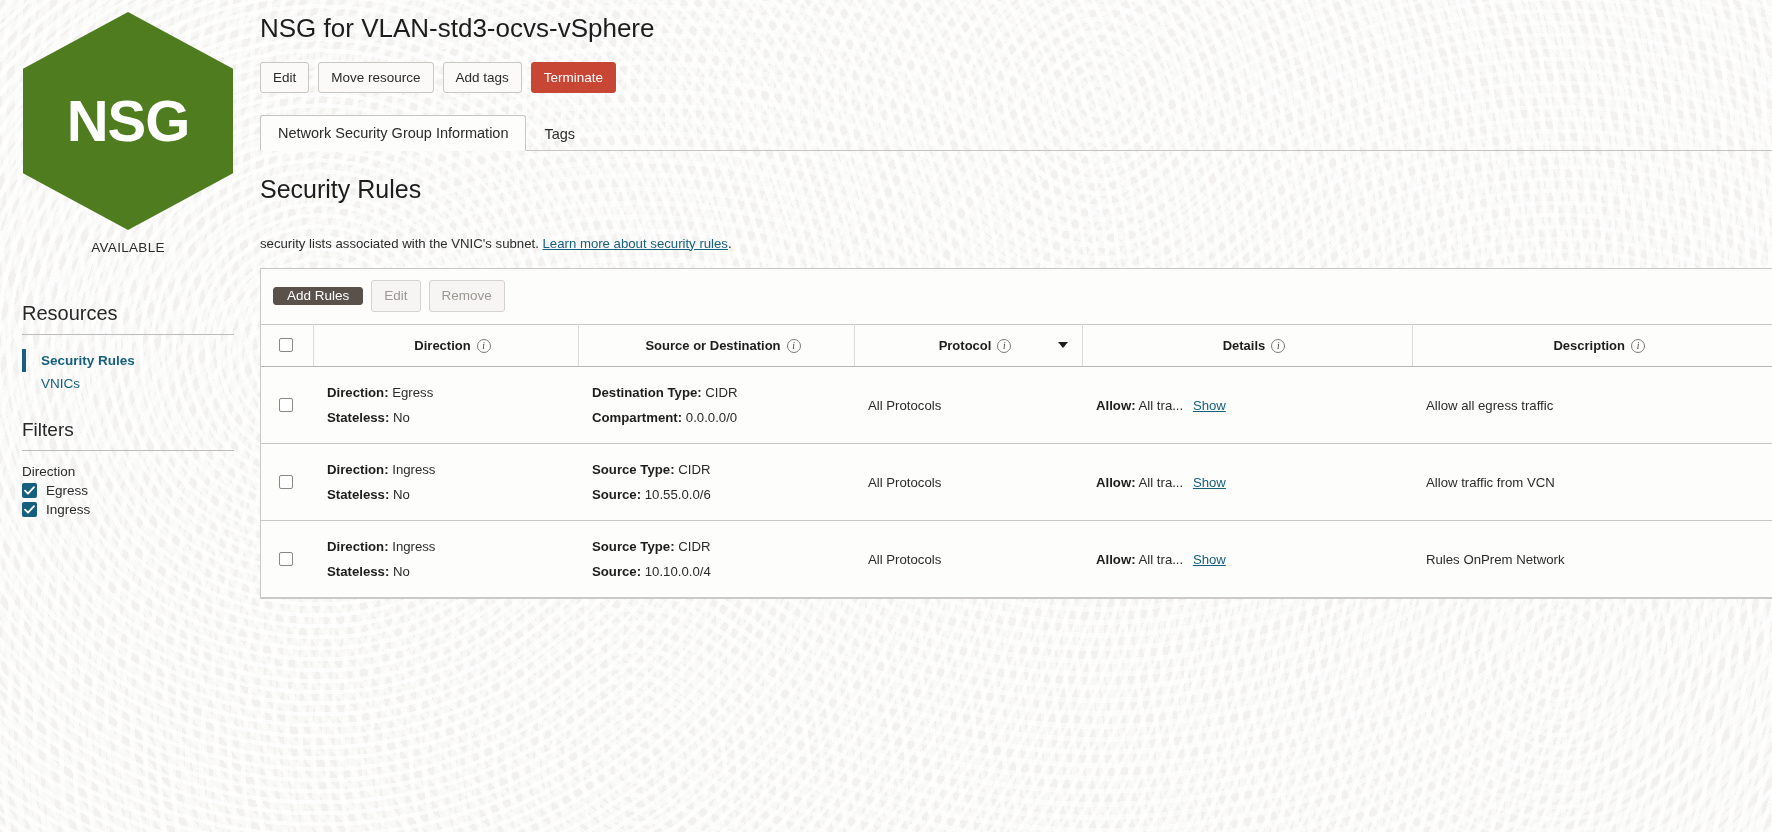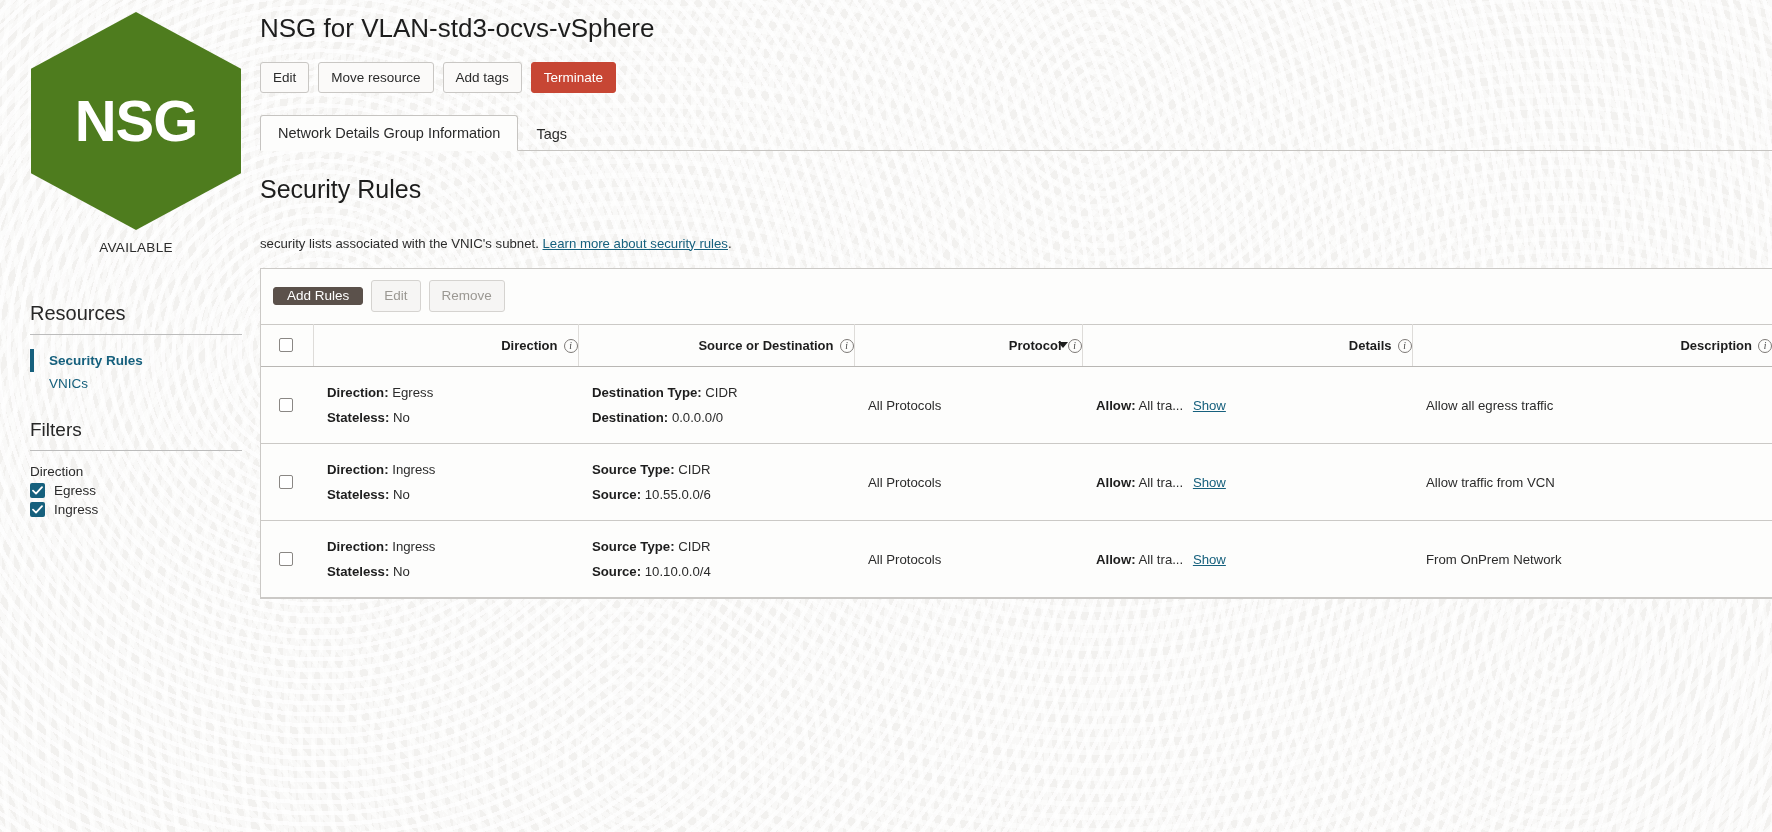--- a/index.html
+++ b/index.html
@@ -20,21 +20,21 @@
     background-image:
       repeating-radial-gradient(circle at 18% 42%, rgba(255,255,255,0.75) 0px, rgba(255,255,255,0.75) 4px, rgba(0,0,0,0) 4px, rgba(0,0,0,0) 11px),
       repeating-radial-gradient(circle at 62% 12%, rgba(255,255,255,0.55) 0px, rgba(255,255,255,0.55) 5px, rgba(0,0,0,0) 5px, rgba(0,0,0,0) 13px),
       repeating-radial-gradient(circle at 88% 78%, rgba(255,255,255,0.5) 0px, rgba(255,255,255,0.5) 4px, rgba(0,0,0,0) 4px, rgba(0,0,0,0) 12px),
       repeating-radial-gradient(circle at 36% 92%, rgba(255,255,255,0.5) 0px, rgba(255,255,255,0.5) 5px, rgba(0,0,0,0) 5px, rgba(0,0,0,0) 14px);
     overflow: hidden;
   }
 
   
   #sidebar {
-    position: absolute; left: 12px; top: 0;
+    position: absolute; left: 4px; top: 0;
     width: 248px; height: 832px;
     padding: 0 14px;
   }
   .hexwrap {
     width: 210px; height: 218px;
     margin: 12px auto 0 auto;
     position: relative;
   }
   .hexagon {
     width: 210px; height: 218px;
@@ -240,21 +240,21 @@
     border-color: #d5d3d0;
     cursor: default;
   }
 
   table.rules {
     width: 100%;
     border-collapse: collapse;
     table-layout: fixed;
   }
   table.rules th {
-    text-align: right;
+    text-align: center;
     font-size: 13px;
     font-weight: bold;
     color: #1d1d1d;
     padding: 13px 0 13px 14px;
     border-top: 1px solid #cbc9c6;
     border-bottom: 1px solid #b9b7b4;
     border-right: 1px solid #dedcd9;
     vertical-align: middle;
     background: #fdfdfc;
     position: relative;
@@ -363,21 +363,21 @@
     <h1 id="page-title">NSG for VLAN-std3-ocvs-vSphere</h1>
 
     <div class="action-bar">
       <button class="btn">Edit</button>
       <button class="btn">Move resource</button>
       <button class="btn">Add tags</button>
       <button class="btn danger">Terminate</button>
     </div>
 
     <div class="tabs">
-      <div class="tab active">Network Details Group Information</div>
+      <div class="tab active">Network Security Group Information</div>
       <div class="tab">Tags</div>
     </div>
 
 
     <h2 class="sect-title">Security Rules</h2>
 
     <div class="sect-desc">
       <br>
       <span>security lists associated with the VNIC's subnet. </span><a>Learn more about security rules</a><span>.</span>
     </div>
@@ -437,21 +437,21 @@
                 <b>Stateless:</b>
                 <span>No</span>
               </div>
             </td>
             <td>
               <div class="cell-line">
                 <b>Destination Type:</b>
                 <span>CIDR</span>
               </div>
               <div class="cell-line">
-                <b>Destination:</b>
+                <b>Compartment:</b>
                 <span>0.0.0.0/0</span>
               </div>
             </td>
             <td>All Protocols</td>
             <td>
               <b>Allow:</b>
               <span>All tra...</span>
               <span class="linklike">Show</span>
             </td>
             <td>Allow all egress traffic</td>
@@ -513,20 +513,20 @@
                 <b>Source:</b>
                 <span>10.10.0.0/4</span>
               </div>
             </td>
             <td>All Protocols</td>
             <td>
               <b>Allow:</b>
               <span>All tra...</span>
               <span class="linklike">Show</span>
             </td>
-            <td>From OnPrem Network</td>
+            <td>Rules OnPrem Network</td>
           </tr>
         </tbody>
       </table>
     </div>
 
   </div>
 </div>
 
 </body></html>

